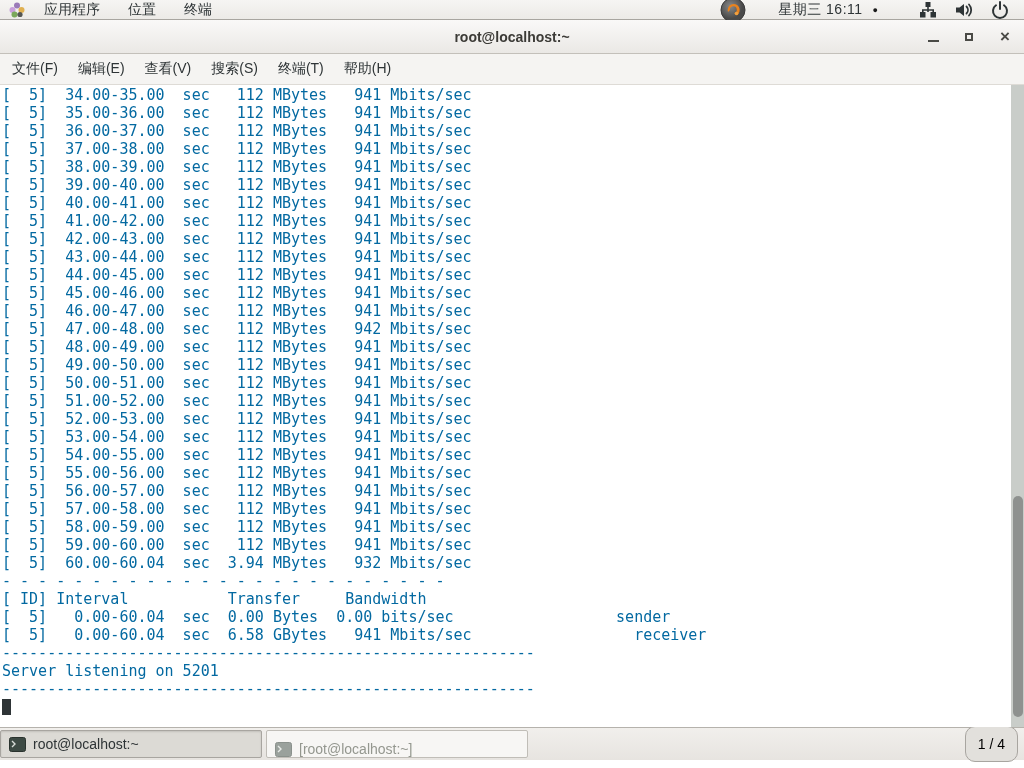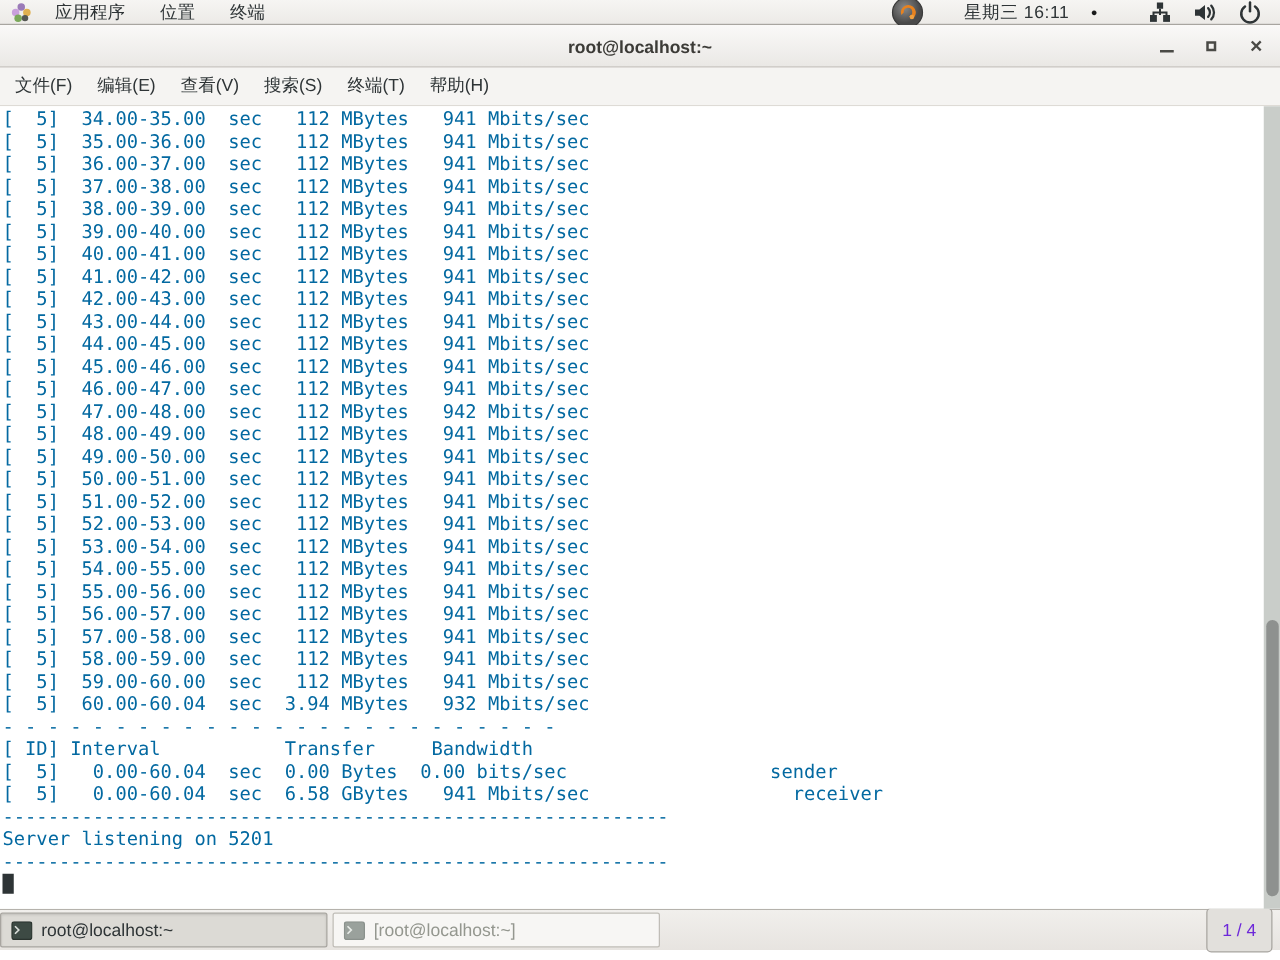--- a/index.html
+++ b/index.html
@@ -9,21 +9,21 @@
   
   .top-panel {
     height:20px; background:linear-gradient(#f6f5f3,#eceae7);
     border-bottom:1px solid #a8a5a0;
     display:flex; align-items:center; padding:0 8px; gap:4px;
   }
   .panel-menu { font-size:14px; color:#2e3436; padding:3px 12px; cursor:default; }
   .apps-icon { width:18px; height:18px; margin-right:2px; }
   .panel-spacer { flex:1; }
   .tray-icon { width:26px; height:26px; margin-right:28px; }
-  .clock { font-size:14px; color:#2e3436; margin-right:13px; letter-spacing:0.5px; }
+  .clock { font-size:14px; color:#2e3436; margin-right:6px; letter-spacing:0.5px; }
   .clock-dot { font-size:9px; color:#1a1a1a; margin-right:30px; }
   .status-icon { width:22px; height:22px; margin:0 5px; }
 
   
   .titlebar {
     height:34px; background:linear-gradient(#faf9f8,#eae8e5);
     border-bottom:1px solid #c3c0ba;
     display:flex; align-items:center; position:relative;
   }
   .title-text {
@@ -66,27 +66,27 @@
     height:33px; background:linear-gradient(#f1efec,#e7e4e0);
     border-top:1px solid #b5b2ac;
     display:flex; align-items:stretch; padding:2px 6px 2px 0; gap:4px;
   }
   .task-btn {
     width:262px; display:flex; align-items:center; gap:7px;
     padding:0 8px; font-size:14px; border:1px solid #a8a5a0; border-radius:2px;
   }
   .task-btn.active { background:#dcdad5; color:#2e3436;
     box-shadow:inset 0 1px 2px rgba(0,0,0,0.12); }
-  .task-btn.inactive { background:#f7f6f4; color:#94978f; border-color:#c0bdb7; }
+  .task-btn.inactive { background:#f7f6f4; color:#94978f; border-color:#c0bdb7;align-items:flex-end; }
   .task-btn .mini-term { width:17px; height:15px; flex:0 0 auto; }
   .task-label { white-space:nowrap; overflow:hidden; }
   .pager {
     margin-left:auto; align-self:center;
-    border:1px solid #a8a5a0; border-radius:4px; background:#e2e0dc;
-    font-size:14px; color:#6d28d9; padding:9px 12px;
+    border:1px solid #a8a5a0; border-radius:10px; background:#e2e0dc;
+    font-size:14px; color:#000000; padding:9px 12px;
   }
 </style>
 </head>
 <body>
 
 <div class="top-panel">
   <svg class="apps-icon" viewBox="0 0 18 18">
     <circle cx="9" cy="4.5" r="3" fill="#9b7bb8"></circle>
     <circle cx="4.5" cy="9" r="3" fill="#c9a0dc"></circle>
     <circle cx="13.5" cy="9" r="3" fill="#e0b050"></circle>

